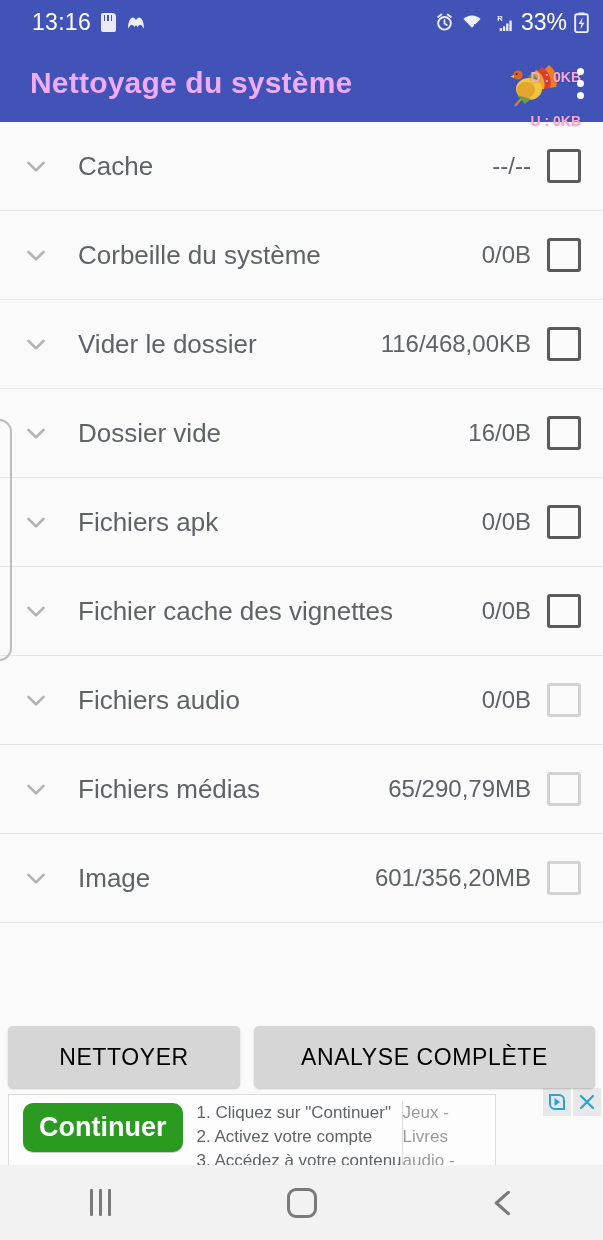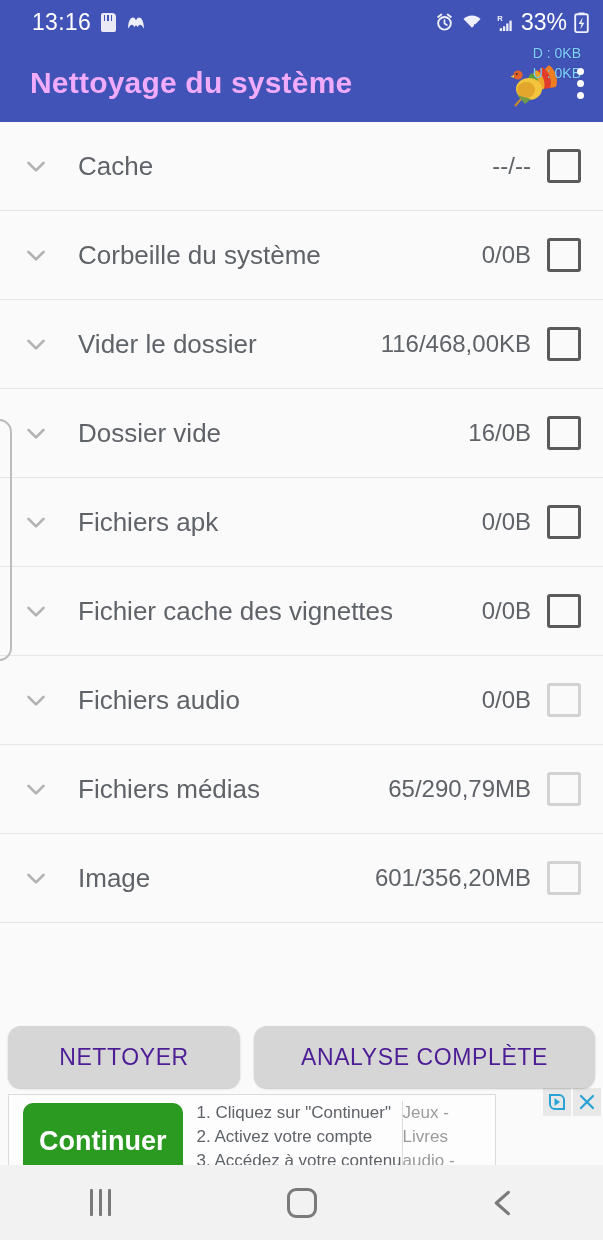--- a/index.html
+++ b/index.html
@@ -39,22 +39,22 @@
     background:#4253b7; flex:0 0 78px; display:flex; align-items:center;
     padding:0 14px 0 30px; position:relative;
   }
   .app-title { color:#f0abfc; font-size:30px; font-weight:700; letter-spacing:.2px; }
   .appbar-right { margin-left:auto; display:flex; align-items:center; gap:4px; position:relative; }
   .bird { width:54px; height:48px; position:relative; }
   .netstats {
     position:absolute; right:8px; top:-16px; display:flex; flex-direction:column;
     align-items:flex-end; line-height:1.45; z-index:3; pointer-events:none;
   }
-  .netstats span { color:#7dd3fc; font-size:14px; font-weight:400; white-space:nowrap;
-    text-shadow:0 0 2px rgba(0,0,0,.25); }
+  .netstats span { color:#f9a8d4; font-size:14px; font-weight:700; white-space:nowrap;
+    text-shadow:0 0 2px rgba(0,0,0,.25);margin-top:24px; }
   .kebab { width:22px; display:flex; flex-direction:column; align-items:center; gap:5px; z-index:4; padding-left:4px; }
   .kebab i { width:7px; height:7px; border-radius:50%; background:#fff; display:block; }
 
   
   .list { flex:1 1 auto; background:#fafafa; position:relative; overflow:hidden; }
   .row {
     height:89px; display:flex; align-items:center;
     border-bottom:1px solid #e6e6e6; padding:0 22px 0 16px; background:#fafafa;
     position:relative;
   }
@@ -71,41 +71,41 @@
     border:2px solid #bdbdbd; border-radius:14px; pointer-events:none; z-index:2;
     background:transparent;
   }
 
   
   .actions {
     position:absolute; left:0; right:0; bottom:152px; height:62px;
     display:flex; gap:14px; padding:0 8px; z-index:5;
   }
   .btn {
-    background:#d6d6d6; border:none; border-radius:13px; color:#4c1d95;
+    background:#d6d6d6; border:none; border-radius:5px; color:#000000;
     font-size:23px; letter-spacing:.6px; font-family:inherit;
     box-shadow:0 1px 2px rgba(0,0,0,.22);
     display:flex; align-items:center; justify-content:center;
   }
   .btn-clean { flex:0 0 232px; }
   .btn-scan  { flex:1 1 auto; }
 
   
   .ad {
     position:absolute; left:0; right:0; bottom:75px; height:77px; background:#fafafa;
     z-index:4; overflow:hidden;
   }
   .ad-card {
     position:absolute; left:8px; top:6px; width:488px; height:76px;
     background:#fdfdfd; border:1px solid #dcdcdc; display:flex; align-items:flex-start;
     overflow:hidden;
   }
   .ad-cta {
     margin:8px 0 0 14px; background:#2a9a20; color:#fff; font-weight:700;
-    font-size:27px; border-radius:10px; padding:23px 16px; white-space:nowrap;
+    font-size:27px; border-radius:10px; padding:9px 16px; white-space:nowrap;
     box-shadow:0 1px 0 rgba(0,0,0,.2); flex:0 0 auto;
   }
   .ad-lines { margin:6px 0 0 14px; display:flex; flex-direction:column; flex:1 1 auto; }
   .ad-lines span { font-size:17px; color:#5f6368; line-height:1.42; white-space:nowrap; }
   .ad-cats {
     width:96px; flex:0 0 96px; border-left:1px solid #dcdcdc; margin-top:6px;
     display:flex; flex-direction:column; padding-right:8px;
   }
   .ad-cats span { font-size:17px; color:#9b9b9b; line-height:1.42; white-space:nowrap; }
   .ad-ctrls { position:absolute; right:2px; top:0; display:flex; gap:2px; }

